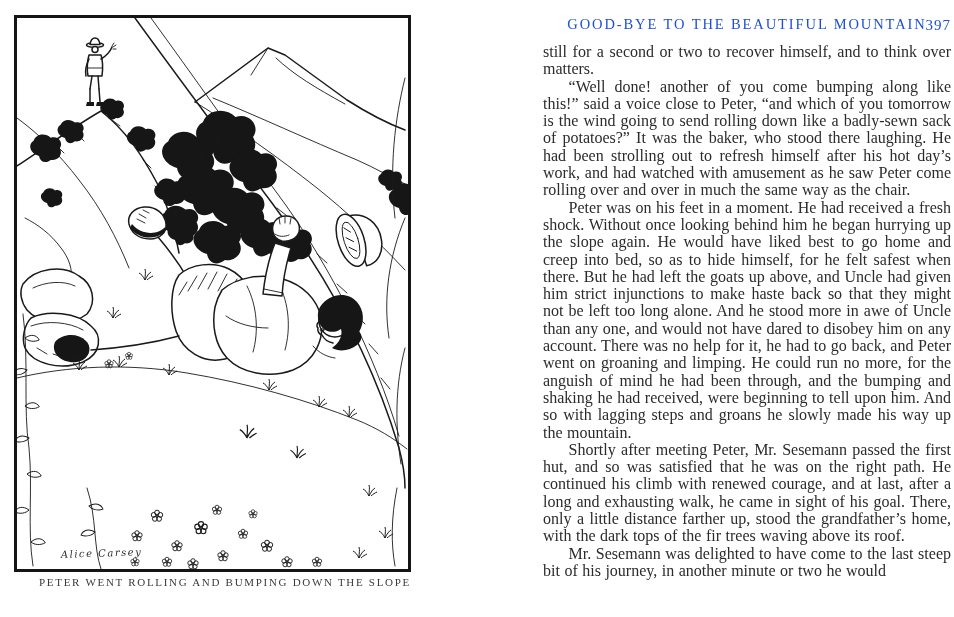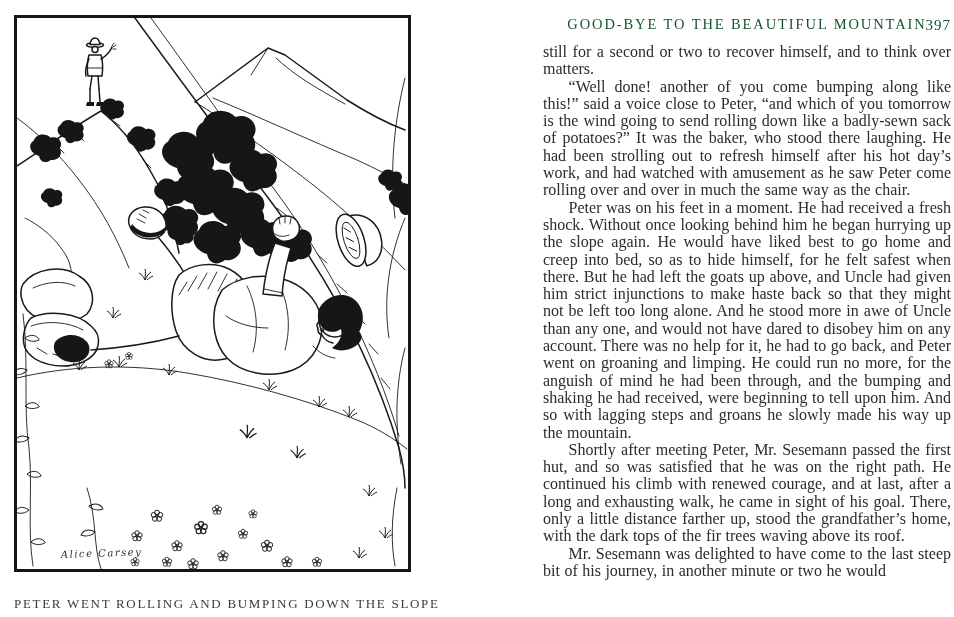--- a/index.html
+++ b/index.html
@@ -2,26 +2,26 @@
 <html><head>
 <meta charset="utf-8">
 <style>
   html,body{margin:0;padding:0;background:#ffffff;}
   .book-page{position:relative;width:954px;height:617px;background:#ffffff;overflow:hidden;
     font-family:"Liberation Serif",serif;color:#2b2b2b;}
   
   .plate{position:absolute;left:14px;top:15px;width:397px;margin:0;}
   .plate-frame{width:397px;height:557px;box-sizing:border-box;border:3px solid #151515;background:#ffffff;}
   .plate-frame svg{display:block;width:100%;height:100%;}
-  figcaption{display:block;width:397px;margin-top:24px;text-align:left;
-    font-size:13px;letter-spacing:1.7px;color:#3a3a3a;white-space:nowrap;}
+  figcaption{display:block;width:397px;margin-top:4px;text-align:right;
+    font-size:11px;letter-spacing:1.7px;color:#3a3a3a;white-space:nowrap;}
   
   .text-column{position:absolute;left:543px;top:16px;width:408px;}
   .running-head{position:relative;height:20px;margin-bottom:7px;text-align:center;
-    font-size:14.5px;letter-spacing:1.9px;color:#14532d;white-space:nowrap;}
+    font-size:14.5px;letter-spacing:1.9px;color:#1d4ed8;white-space:nowrap;}
   .page-number{position:absolute;right:0;top:1px;letter-spacing:1px;font-size:15px;}
   .body-text p{margin:0;text-align:justify;font-size:16px;line-height:17.3px;
     text-indent:1.6em;word-spacing:0.5px;color:#2b2b2b;}
   .body-text p.no-indent{text-indent:0;}
   
   .ink{stroke:#1a1a1a;fill:none;stroke-width:1.5;stroke-linecap:round;stroke-linejoin:round;}
   .ink-thin{stroke:#1a1a1a;fill:none;stroke-width:0.9;stroke-linecap:round;}
   .ink-fill{fill:#161616;stroke:none;}
   .paper-fill{fill:#ffffff;stroke:#1a1a1a;stroke-width:1.5;stroke-linejoin:round;}
   .sig{font-family:"DejaVu Serif",serif;font-style:italic;font-size:10px;letter-spacing:1.5px;fill:#2e2e2e;}

